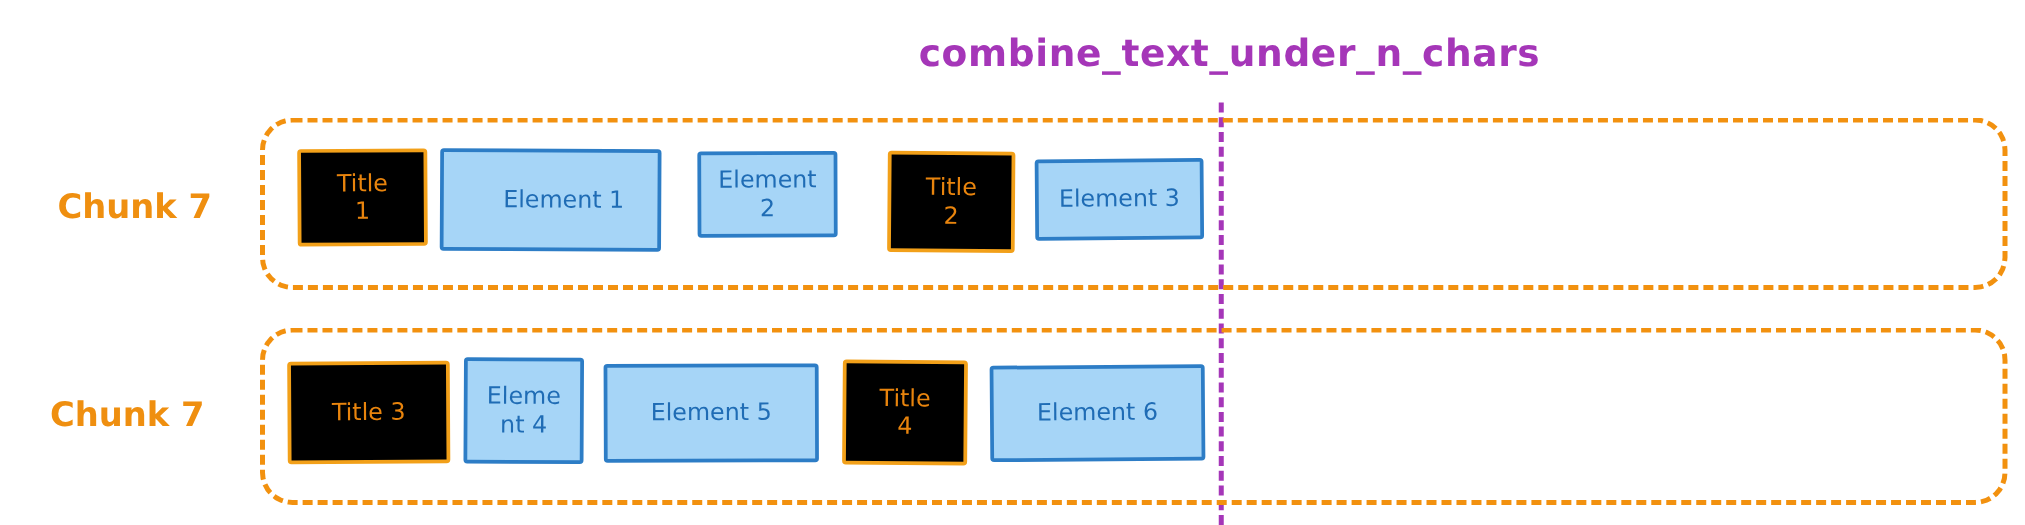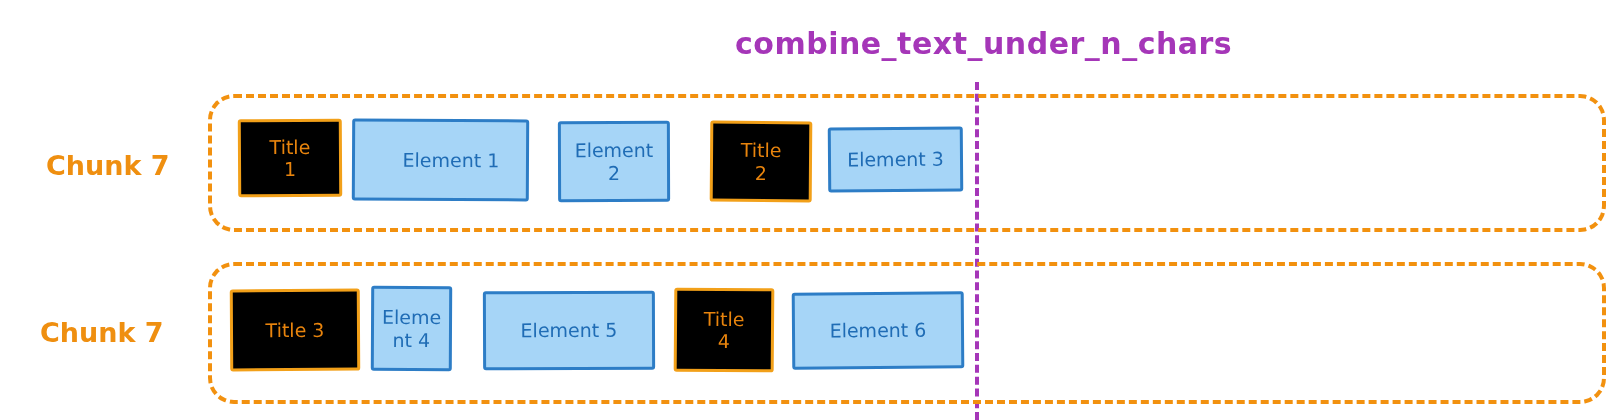--- a/index.html
+++ b/index.html
@@ -109,25 +109,25 @@
 <div class="chunk-container" id="chunk-container-1"></div>
 
 <div class="chunk-label" id="chunk-label-2">Chunk 7</div>
 
 <div class="chunk-container" id="chunk-container-2"></div>
 
 <div id="boxes-layer">
     <div class="box title w1" style="left: 238px; top: 119px; width: 104px; height: 78px;">Title
 1</div>
     <div class="box element w2" style="left: 352px; top: 119px; width: 177px; height: 82px; padding-left: 25px;">Element 1</div>
-    <div class="box element w3" style="left: 558px; top: 121px; width: 112px; height: 81px;">Element
+    <div class="box element w3" style="left: 558px; top: 121px; width: 112px; height: 69px;">Element
 2</div>
     <div class="box title w4" style="left: 710px; top: 121px; width: 102px; height: 81px;">Title
 2</div>
     <div class="box element w5" style="left: 828px; top: 127px; width: 135px; height: 65px;">Element 3</div>
     <div class="box title w1" style="left: 230px; top: 289px; width: 130px; height: 82px;">Title 3</div>
-    <div class="box element w2" style="left: 371px; top: 286px; width: 81px; height: 85px;">Eleme
+    <div class="box element w2" style="left: 371px; top: 286px; width: 96px; height: 85px;">Eleme
 nt 4</div>
     <div class="box element w3" style="left: 483px; top: 291px; width: 172px; height: 79px;">Element 5</div>
     <div class="box title w4" style="left: 674px; top: 288px; width: 100px; height: 84px;">Title
 4</div>
     <div class="box element w5" style="left: 792px; top: 292px; width: 172px; height: 77px;">Element 6</div>
   </div>
 
 </body></html>

